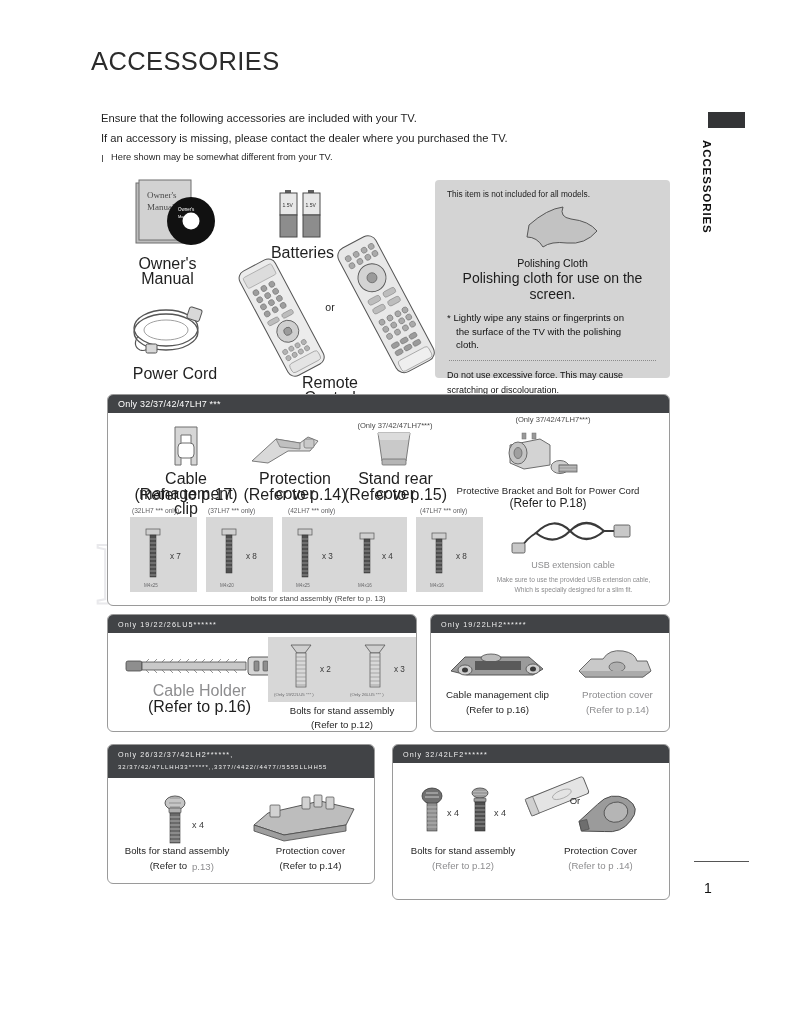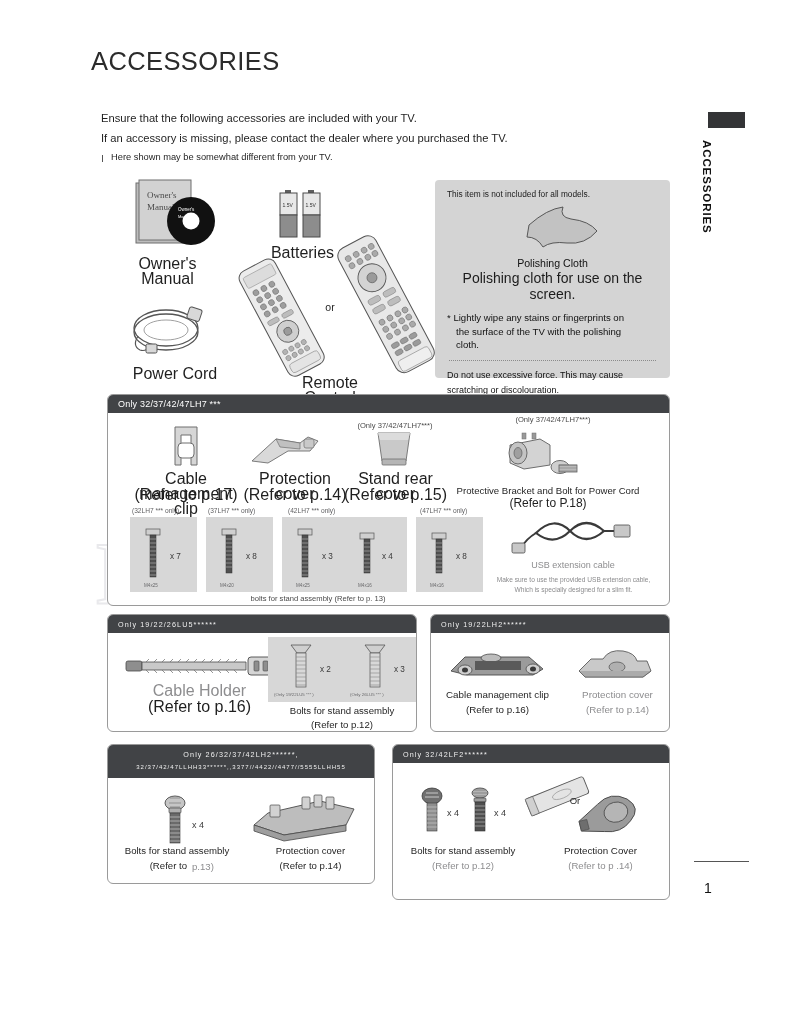--- a/index.html
+++ b/index.html
@@ -58,21 +58,21 @@
   }
 
   
   .boxed { position:absolute; border:1px solid #9a9a9a; border-radius:6px; background:#fff; }
   .band {
     background:#414346; color:#ffffff;
     font-size:9px; letter-spacing:0.2px;
     padding:4px 10px; border-radius:5px 5px 0 0;
   }
   .band.double { line-height:13px; padding:3px 10px 4px 10px; }
-  .band .blurred { color:#f0f0f0; font-size:7.2px; letter-spacing:1.1px;text-align:center; }
+  .band .blurred { color:#f0f0f0; font-size:7.2px; letter-spacing:1.1px; }
   .band .blurred.small { font-size:6px; letter-spacing:1.0px; }
 
   .cap { text-align:center; font-size:16px; color:#1f1f1f; line-height:15px; }
   .cap.faded { color:#8d8d8f; }
   .tiny { font-size:7.2px; color:#4a4a4a; text-align:center; }
   .note { font-size:6.6px; color:#8b8b8d; text-align:center; line-height:10px; }
 
   
   .cloth-panel {
     position:absolute; left:435px; top:180px; width:235px; height:198px;

